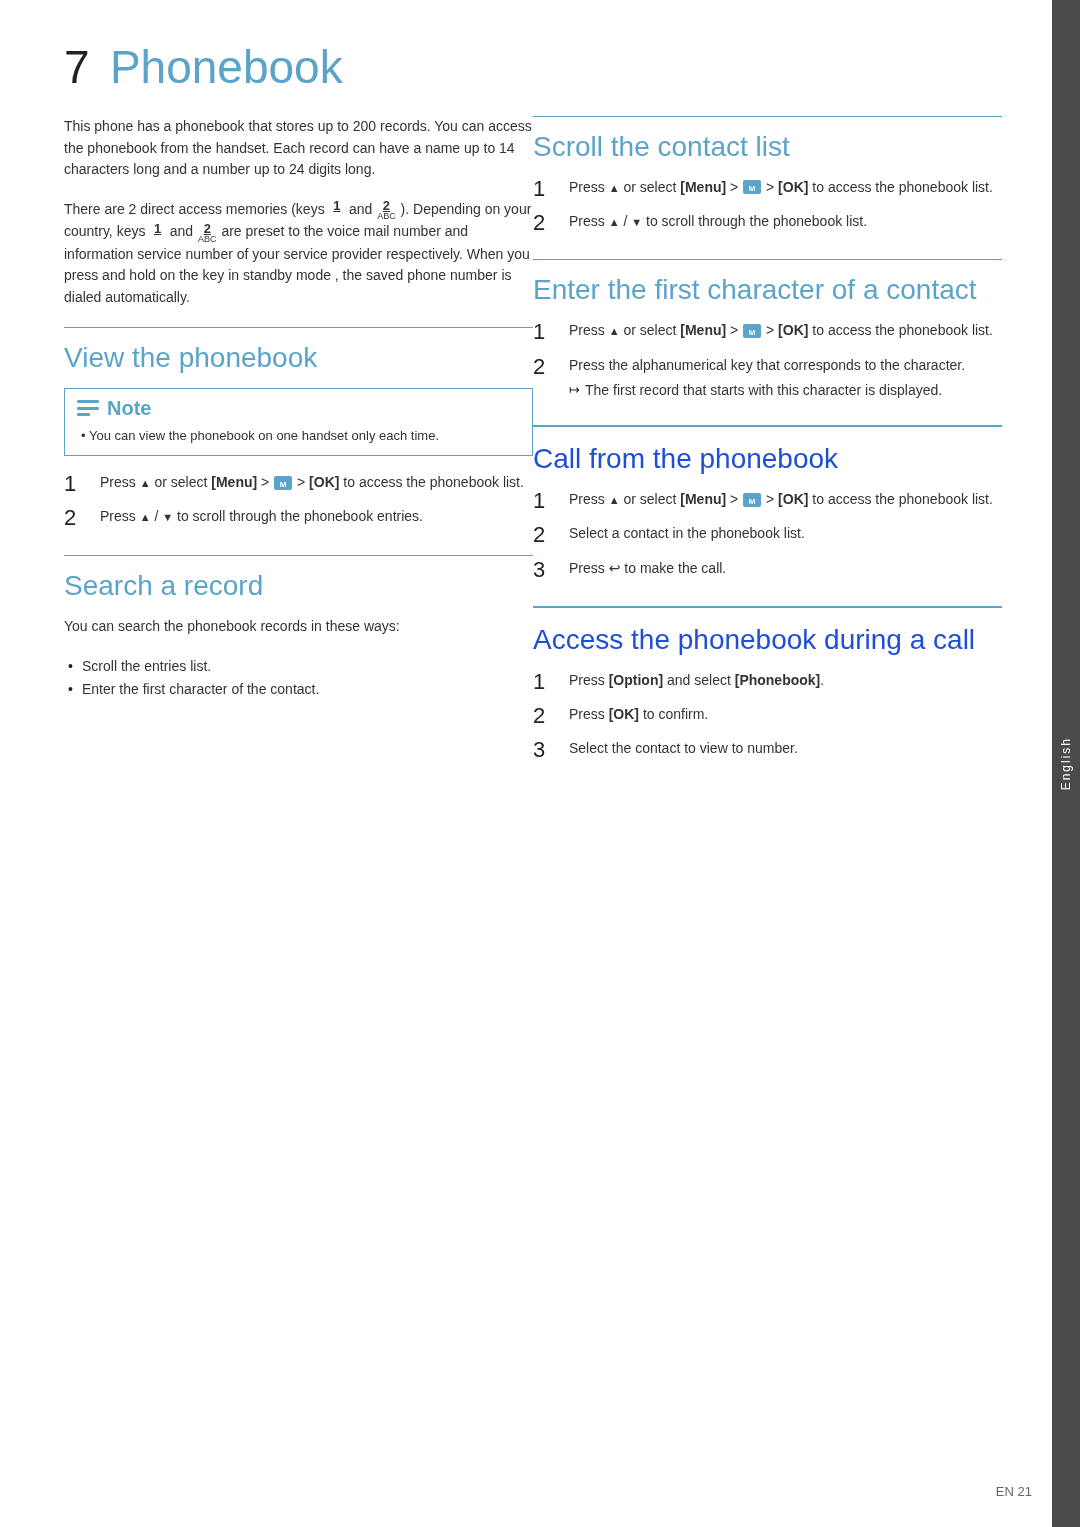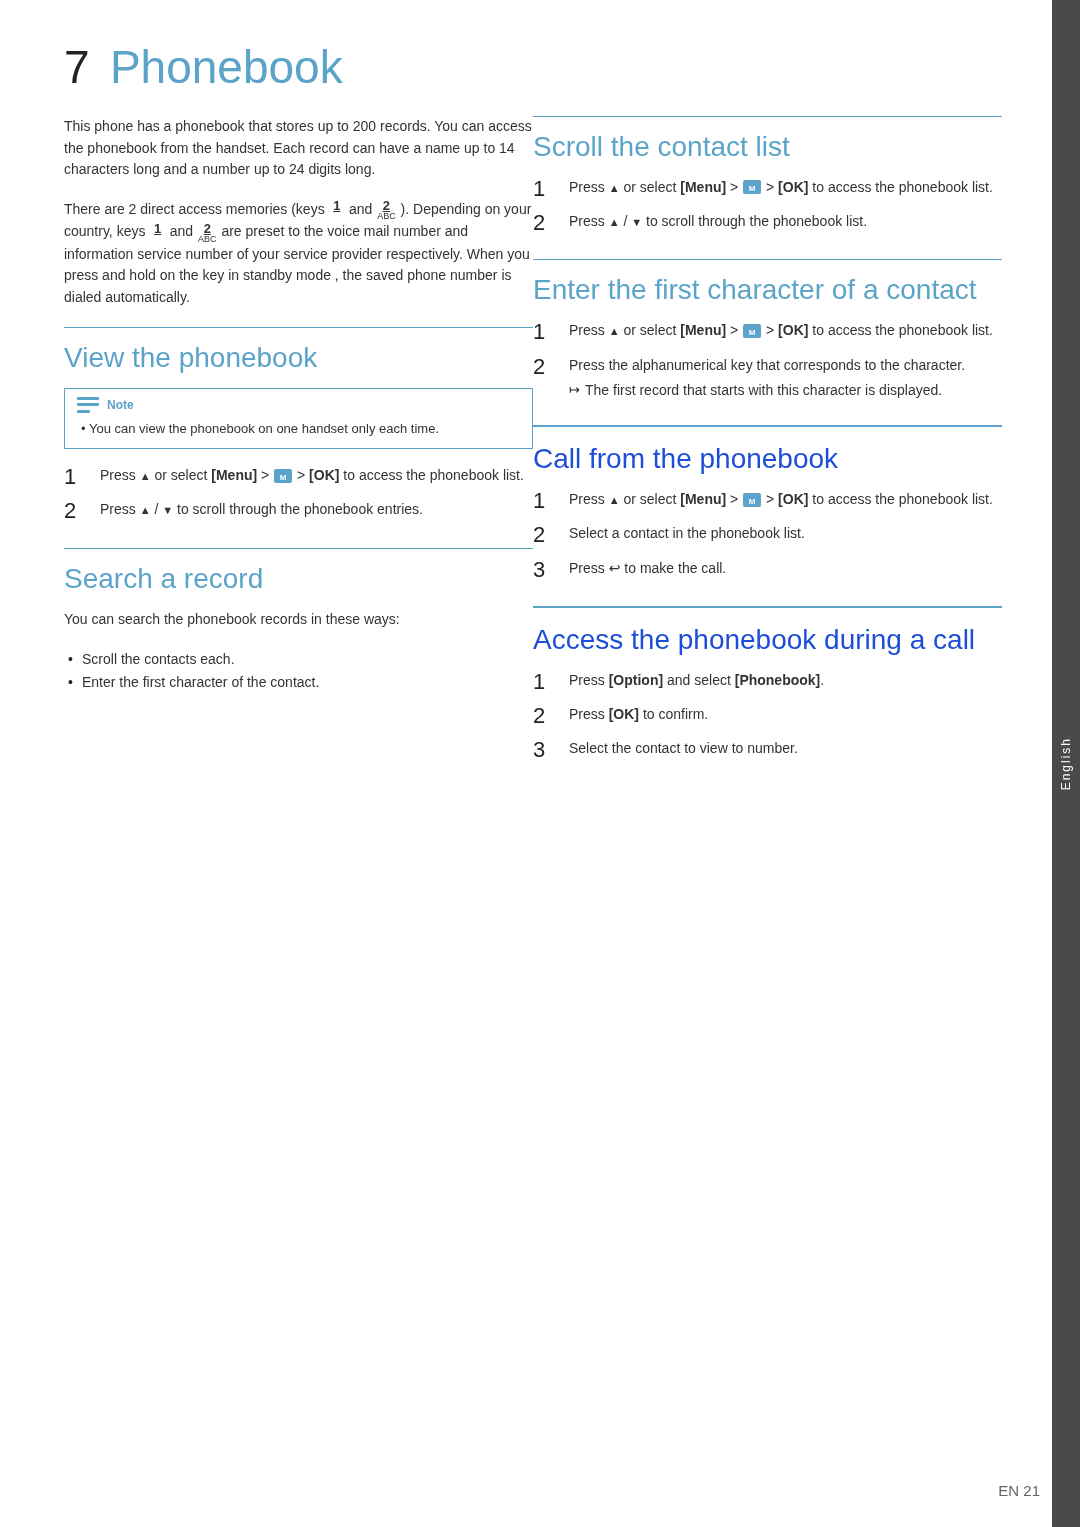--- a/index.html
+++ b/index.html
@@ -131,21 +131,21 @@
       height: 3px;
       background: #5ba3c9;
       border-radius: 1px;
     }
 
     .note-icon span:first-child { width: 100%; }
     .note-icon span:nth-child(2) { width: 100%; }
     .note-icon span:last-child { width: 60%; }
 
     .note-label {
-      font-size: 12px;
+      font-size: 20px;
       font-weight: bold;
       color: #5ba3c9;
     }
 
     .note-text {
       font-size: 13px;
       color: #333;
       line-height: 1.5;
       padding-left: 4px;
     }
@@ -238,22 +238,22 @@
       vertical-align: middle;
       margin: 0 1px;
       position: relative;
       top: -1px;
     }
 
     
     .page-footer {
       position: absolute;
       bottom: 28px;
-      right: 40px;
-      font-size: 15px;
+      right: 48px;
+      font-size: 13px;
       color: #666;
     }
 
     
     .big-section-header {
       font-size: 28px;
       font-weight: 400;
       color: #1d4ed8;
       margin-bottom: 14px;
     }
@@ -371,21 +371,21 @@
               </span>
             </li>
           </ol>
         </div>
 
         <div class="section-block">
           <hr class="section-divider">
           <h2 class="section-header">Search a record</h2>
           <p class="intro-text">You can search the phonebook records in these ways:</p>
           <ul class="bullet-list">
-            <li>Scroll the contacts each.</li>
+            <li>Scroll the entries list.</li>
             <li>Enter the first character of the contact.</li>
           </ul>
         </div>
 
       </div>
 
       <div class="col-right">
 
         <div class="section-block">
           <hr class="section-divider">

